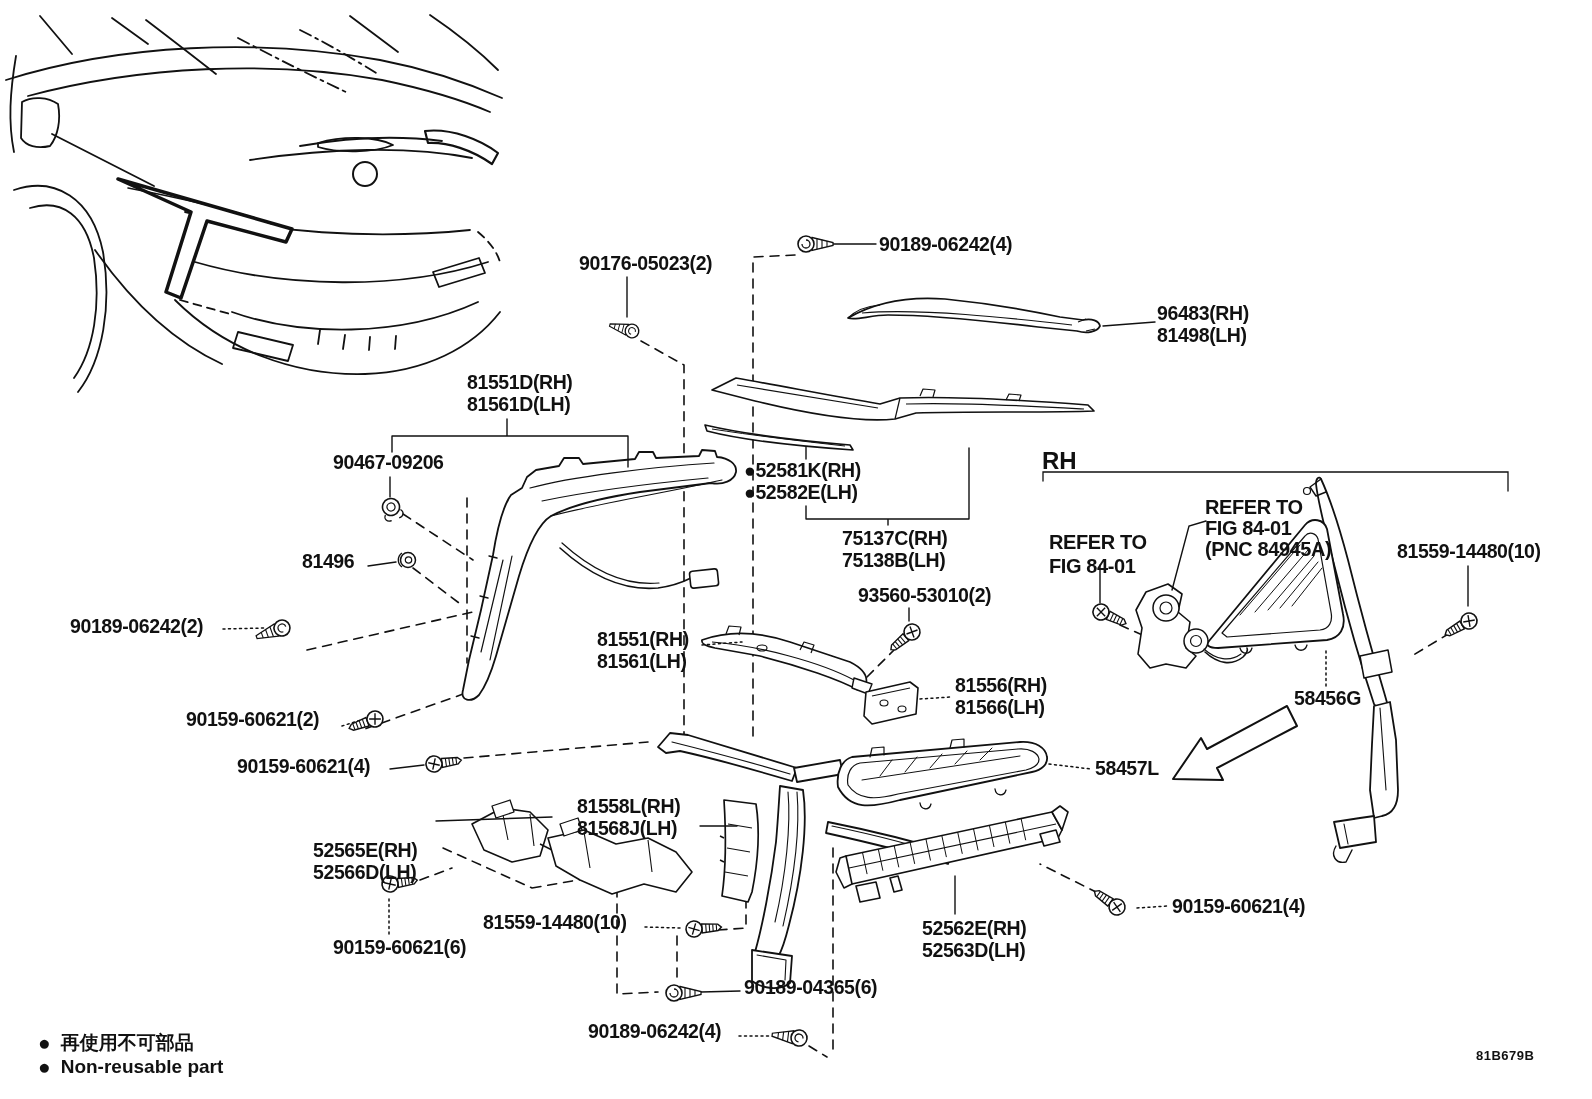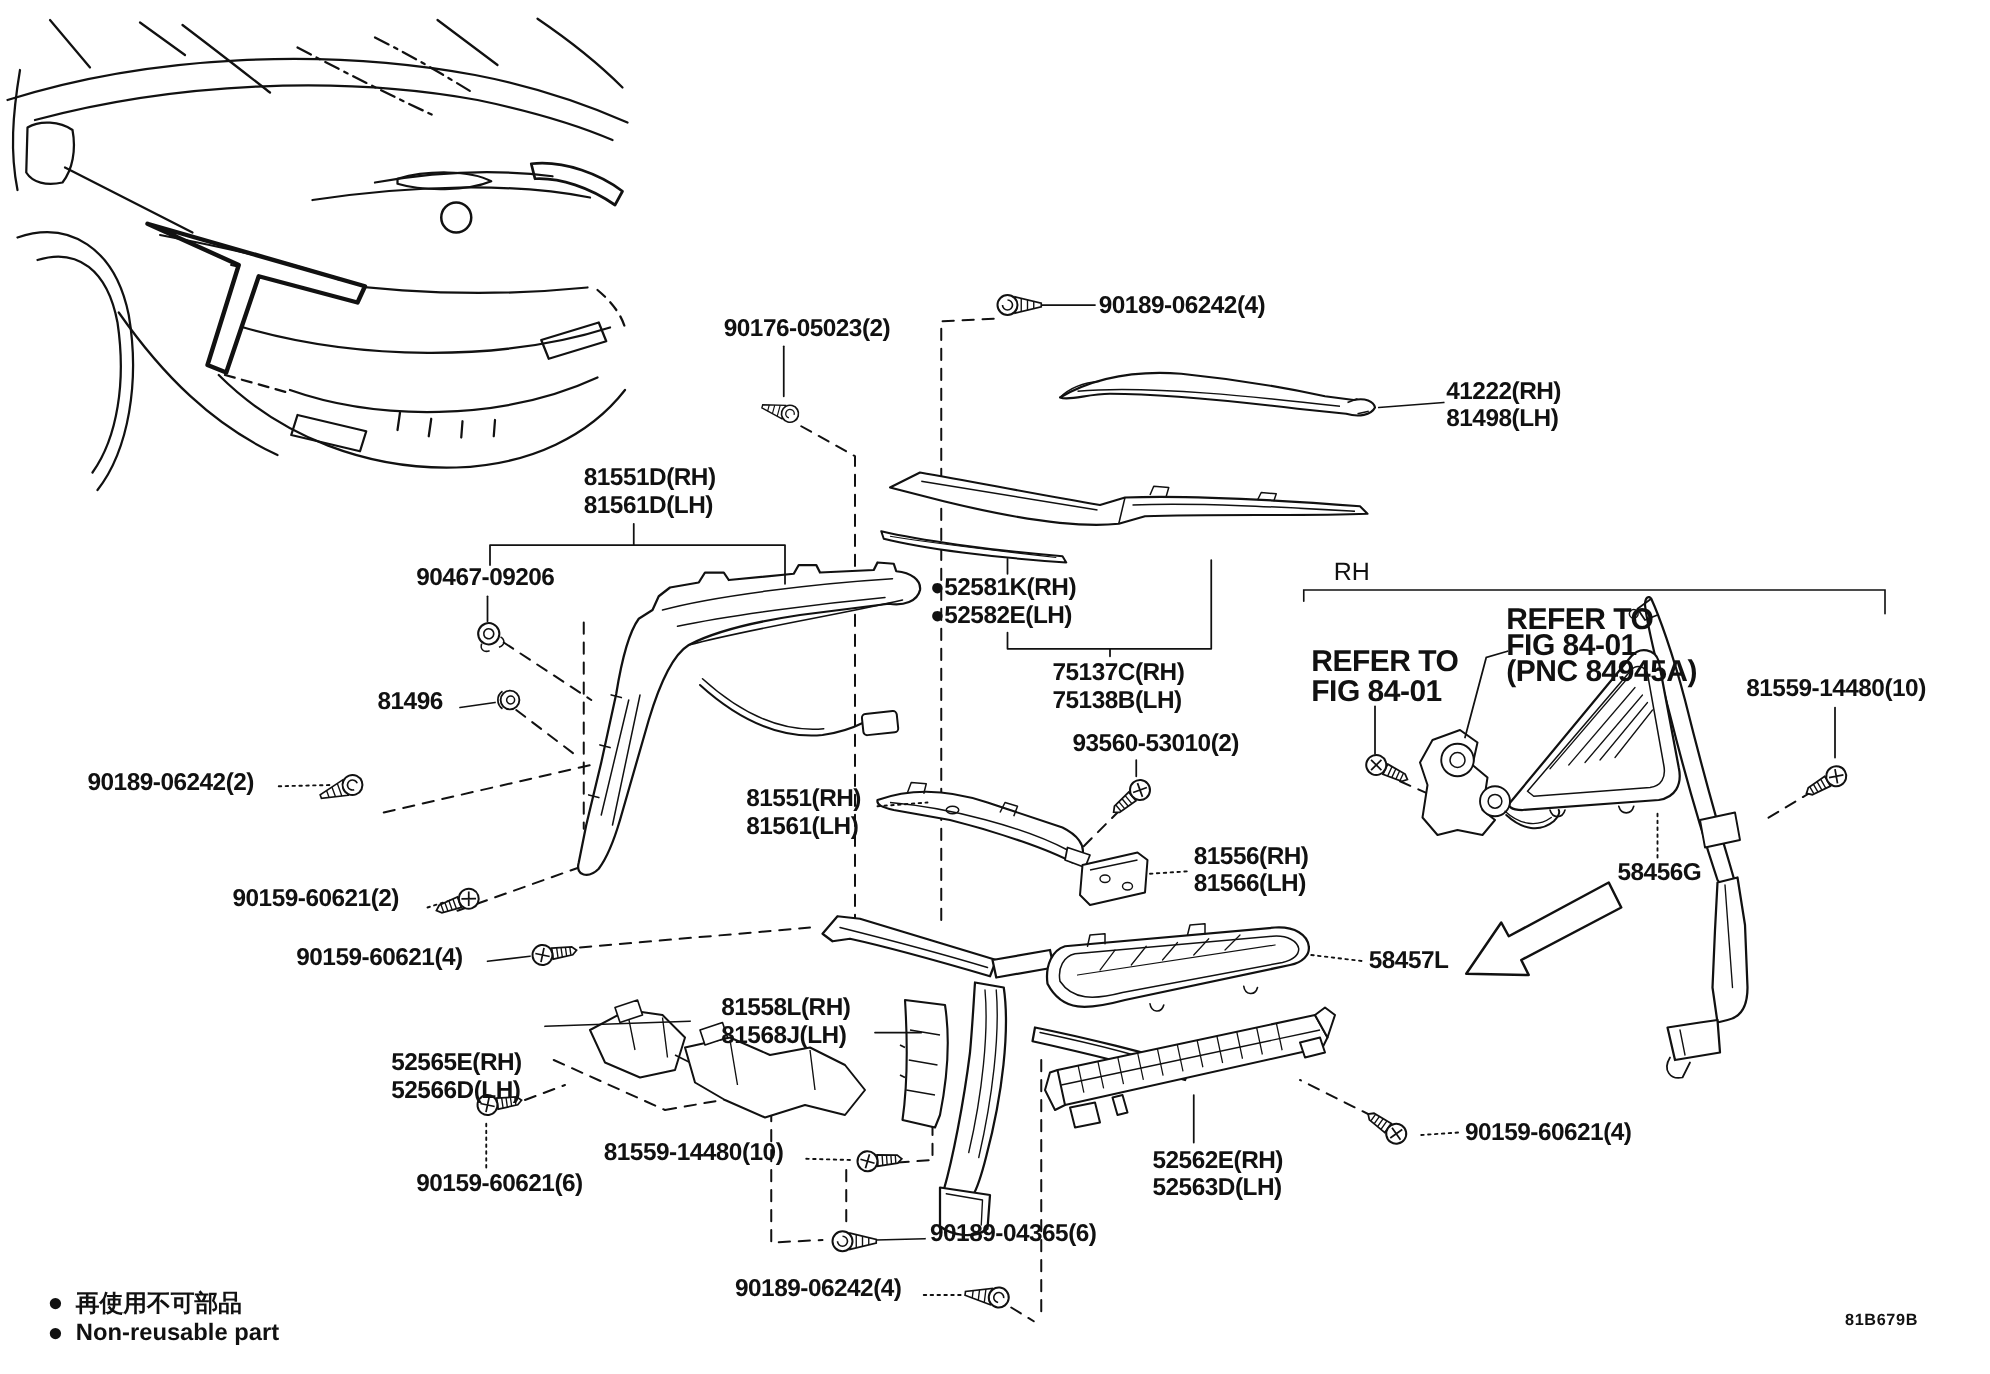--- a/index.html
+++ b/index.html
@@ -2,22 +2,22 @@
 <html><head>
 <meta charset="utf-8">
 <style>
   html,body{margin:0;padding:0;background:#fff;}
   body{width:1592px;height:1099px;position:relative;overflow:hidden;
        font-family:"Liberation Sans","DejaVu Sans",sans-serif;color:#111;}
   #stage{position:absolute;inset:0;width:1592px;height:1099px;padding-left:40px;}
   svg{position:absolute;left:0;top:0;}
   .lbl{position:absolute;white-space:nowrap;font-weight:700;font-size:19.5px;
        letter-spacing:-0.4px;line-height:22px;color:#111;}
-  .sm{font-size:24px;line-height:21px;}
-  .rh-tag{position:absolute;font-weight:400;font-size:20px;color:#111;margin-left:25px;}
+  .sm{font-size:20px;line-height:21px;margin-top:12px;}
+  .rh-tag{position:absolute;font-weight:700;font-size:24px;color:#111;}
   .legend-row{position:absolute;display:flex;align-items:center;gap:10px;
        font-weight:700;font-size:19px;color:#111;}
   .legend-row .bull{font-size:21px;line-height:20px;}
   .code{position:absolute;font-weight:700;font-size:13px;letter-spacing:0.5px;}
 </style>
 </head>
 <body>
 
 <div id="stage">
 
@@ -265,21 +265,21 @@
     <use href="#f-screw" transform="translate(1117,907) rotate(215)"></use>
     <use href="#f-clip" transform="translate(674,993)"></use>
     <use href="#f-clip" transform="translate(799,1038) rotate(187)"></use>
   </g>
 </svg>
 
 <div class="lbl" style="left:579px;top:252px">90176-05023(2)</div>
 <div class="lbl" style="left:879px;top:233px">90189-06242(4)</div>
 
 <div class="lbl" style="left:1157px;top:302px">
-  <div>41222(RH)</div>
+  <div>96483(RH)</div>
   <div>81498(LH)</div>
 </div>
 
 <div class="lbl" style="left:467px;top:371px">
   <div>81551D(RH)</div>
   <div>81561D(LH)</div>
 </div>
 
 <div class="lbl" style="left:333px;top:451px">90467-09206</div>
 <div class="lbl" style="left:302px;top:550px">81496</div>

